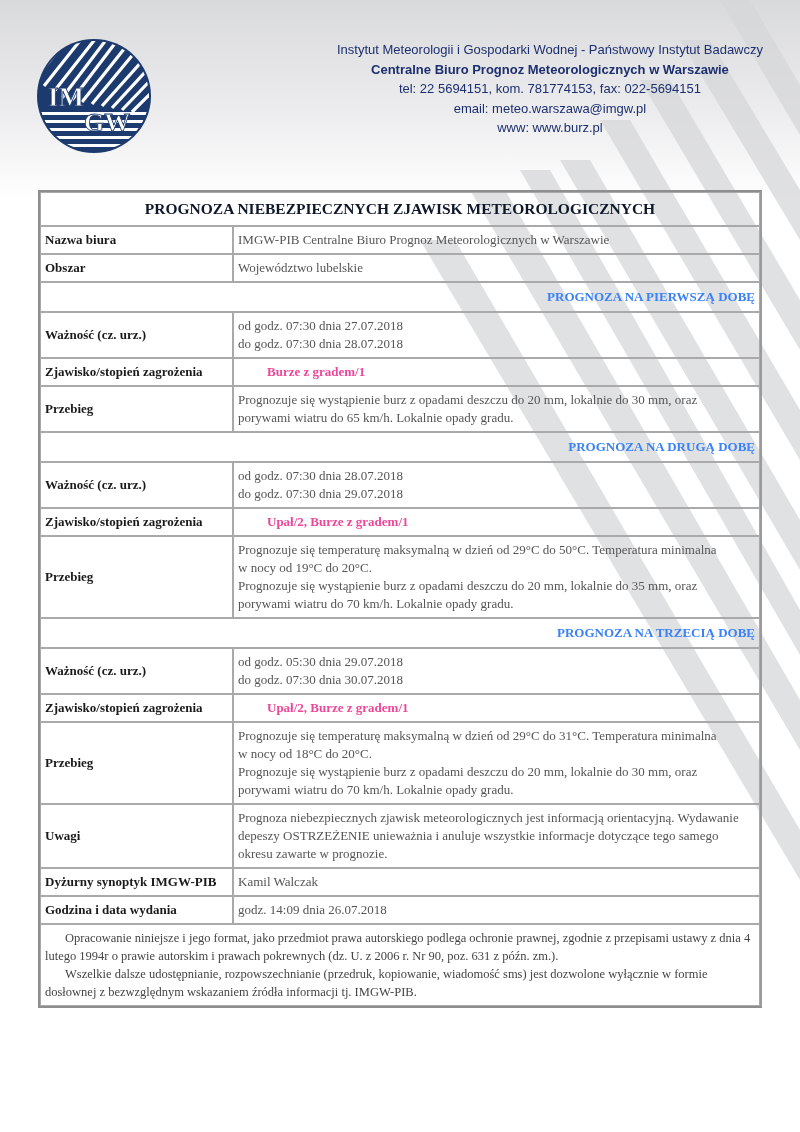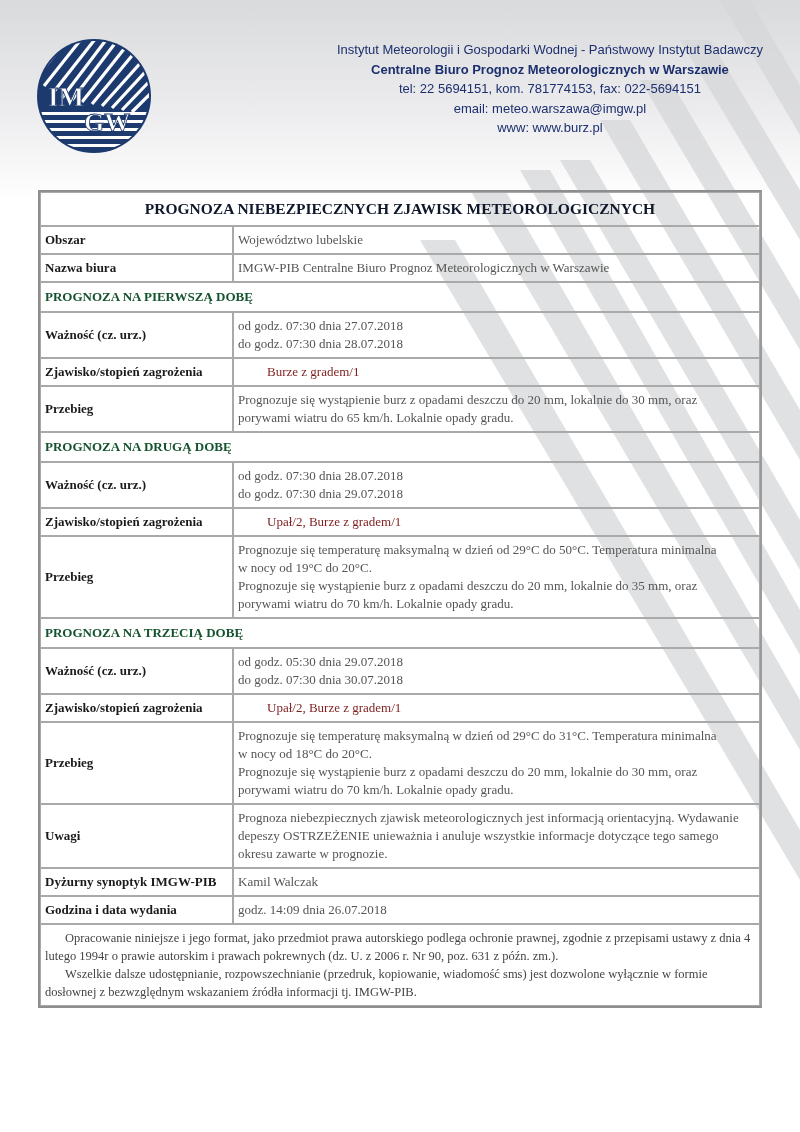--- a/index.html
+++ b/index.html
@@ -33,27 +33,27 @@
     width: 100%; border-collapse: separate; border-spacing: 0;
     border: 2px solid #8e8e8e; border-right-color: #9a9a9a;
     font-size: 13px; color: #2b2b2b;
   }
   table.form td {
     border: 1.5px solid #a9a9a9; padding: 4px 4px; vertical-align: middle;
     line-height: 18px; background: rgba(255,255,255,0.0);
   }
   td.label { width: 183px; font-weight: bold; color: #1a1a1a; }
   td.value { color: #555; }
-  td.value.strong { font-weight: normal; color: #7f1d1d; padding-left: 33px; }
+  td.value.strong { font-weight: bold; color: #ec4899; padding-left: 33px; }
   td.title {
     text-align: center; color: #0f172a; font-weight: bold; font-size: 15.5px;
     height: 24px; padding: 6px 4px; margin-top: 34px;
   }
   td.section {
-    text-align: left; font-weight: bold; color: #14532d; font-size: 13px;
+    text-align: right; font-weight: bold; color: #3b82f6; font-size: 13px;
     height: 20px;
     margin-left: 48px;
   }
   td.top { vertical-align: top; }
   .line { display: block; }
   td.footer {
     font-size: 12.5px; color: #444; line-height: 18px; padding: 6px 4px 6px 4px; font-family: Liberation Serif, serif;
   }
   td.footer .par { text-indent: 20px; display: block; }
 </style>
@@ -114,26 +114,26 @@
   <div>www: www.burz.pl</div>
 </div>
 
 <div class="doc">
   <table class="form">
     <tbody>
         <tr>
       <td colspan="2" class="title">PROGNOZA NIEBEZPIECZNYCH ZJAWISK METEOROLOGICZNYCH</td>
     </tr>
     <tr>
+      <td class="label">Nazwa biura</td>
+      <td class="value">IMGW-PIB Centralne Biuro Prognoz Meteorologicznych w Warszawie</td>
+    </tr>
+    <tr>
       <td class="label">Obszar</td>
       <td class="value">Województwo lubelskie</td>
-    </tr>
-    <tr>
-      <td class="label">Nazwa biura</td>
-      <td class="value">IMGW-PIB Centralne Biuro Prognoz Meteorologicznych w Warszawie</td>
     </tr>
 
     <tr>
       <td colspan="2" class="section">PROGNOZA NA PIERWSZĄ DOBĘ</td>
     </tr>
     <tr>
       <td class="label">Ważność (cz. urz.)</td>
       <td class="value">
         <span class="line">od godz. 07:30 dnia 27.07.2018</span>
         <span class="line">do godz. 07:30 dnia 28.07.2018</span>

